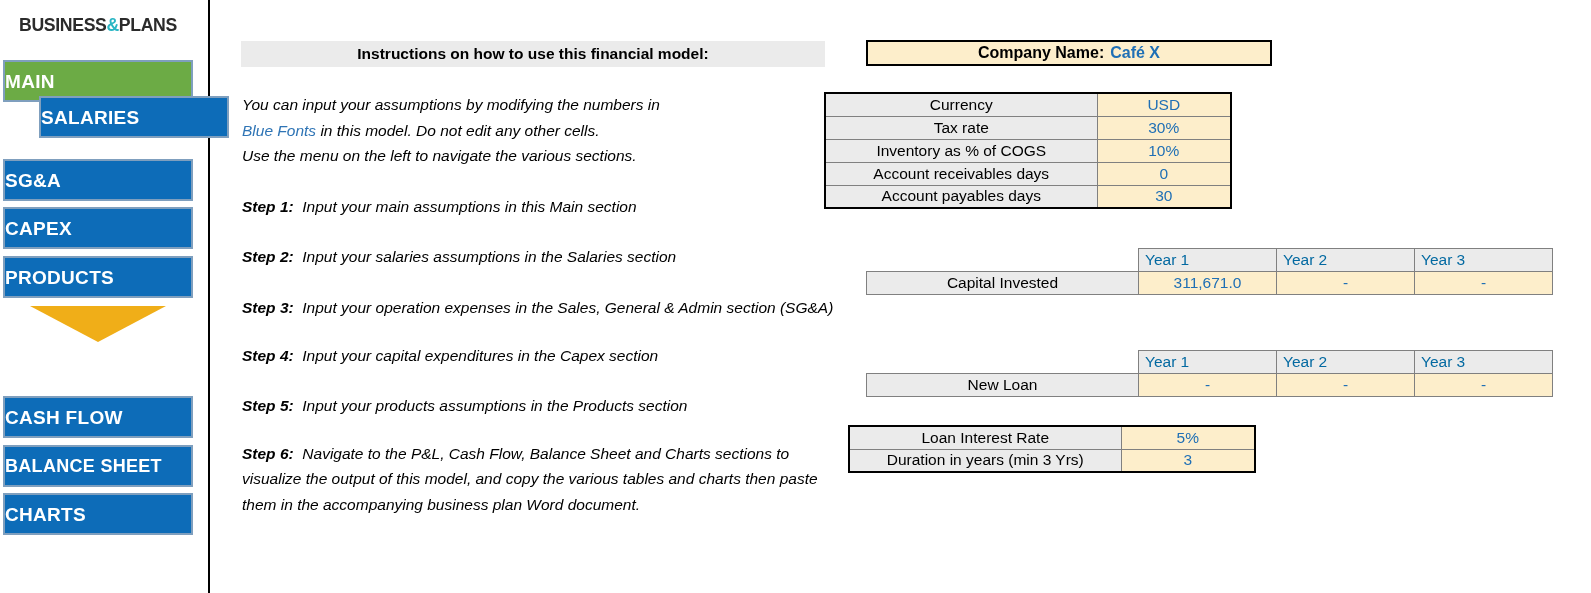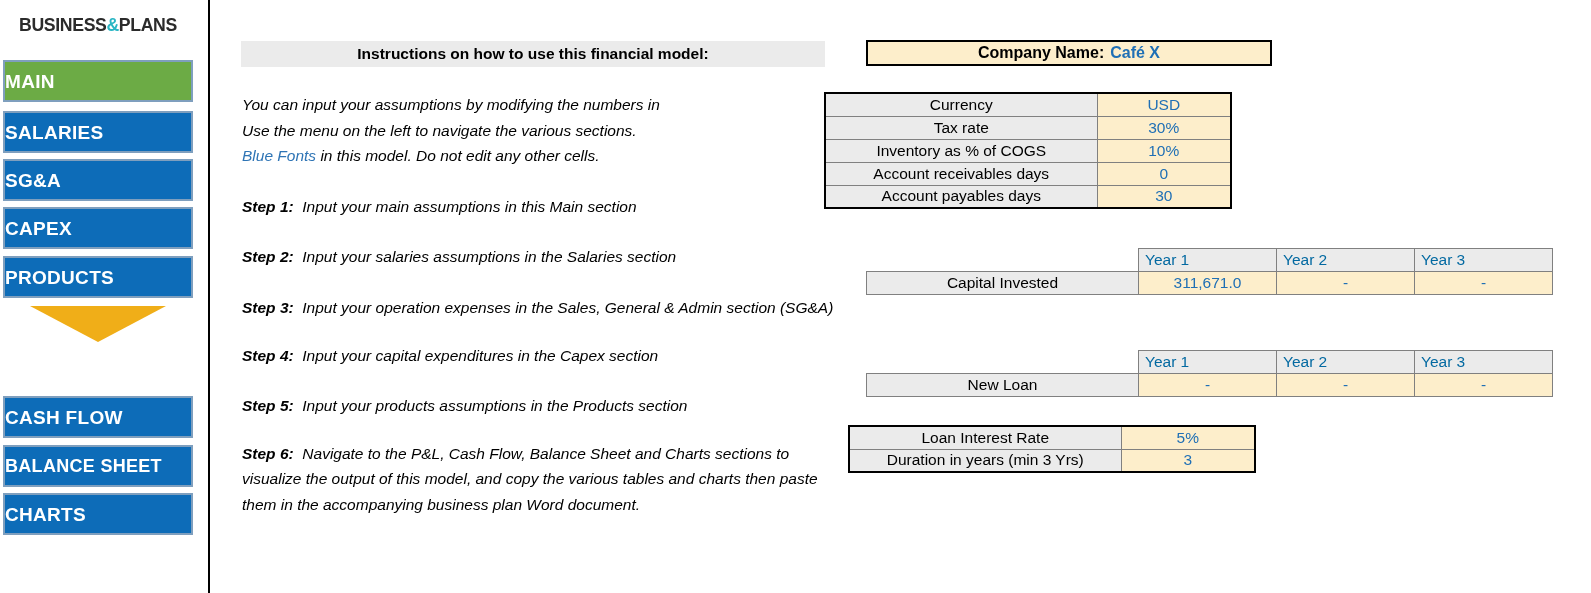--- a/index.html
+++ b/index.html
@@ -178,21 +178,21 @@
 
 <div id="sidebar">
 
   <div id="logo">
     <span>BUSINESS</span><span class="amp">&amp;</span><span>PLANS</span>
   </div>
 
   <div class="navbtn active" style="top:60px;">
       <span>MAIN</span>
     </div>
-  <div class="navbtn" style="top:111px;">
+  <div class="navbtn" style="top:96px;margin-left:36px;">
       <span>SALARIES</span>
     </div>
   <div class="navbtn" style="top:159px;">
       <span>SG&amp;A</span>
     </div>
   <div class="navbtn" style="top:207px;">
       <span>CAPEX</span>
     </div>
   <div class="navbtn" style="top:256px;">
       <span>PRODUCTS</span>
@@ -210,22 +210,22 @@
       <span>CHARTS</span>
     </div>
 </div>
 
 <div id="instr-header">
   <span>Instructions on how to use this financial model:</span>
 </div>
 
 <div id="instr-body">
   <div class="para">You can input your assumptions by modifying the numbers in</div>
+  <div class="para"><span class="bluefont">Blue Fonts</span><span> in this model. Do not edit any other cells.</span></div>
   <div class="para">Use the menu on the left to navigate the various sections.</div>
-  <div class="para"><span class="bluefont">Blue Fonts</span><span> in this model. Do not edit any other cells.</span></div>
 
   <div class="gap"></div>
   <div class="para"><span class="steplbl">Step 1:</span>&nbsp; <span>Input your main assumptions in this Main section</span></div>
 
   <div class="gap"></div>
   <div class="para"><span class="steplbl">Step 2:</span>&nbsp; <span>Input your salaries assumptions in the Salaries section</span></div>
 
   <div class="gap"></div>
   <div class="para"><span class="steplbl">Step 3:</span>&nbsp; <span>Input your operation expenses in the Sales, General &amp; Admin section (SG&amp;A)</span></div>
 

